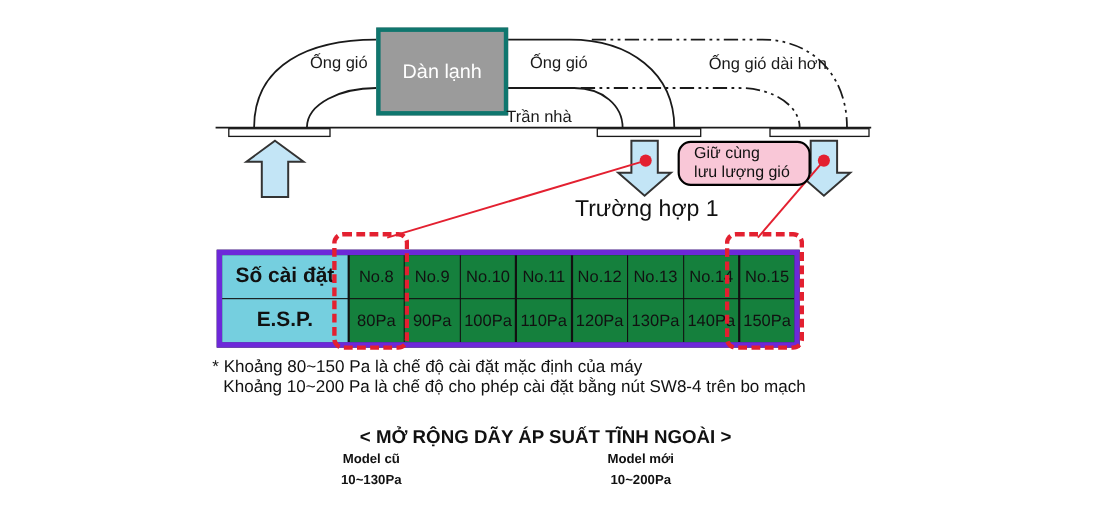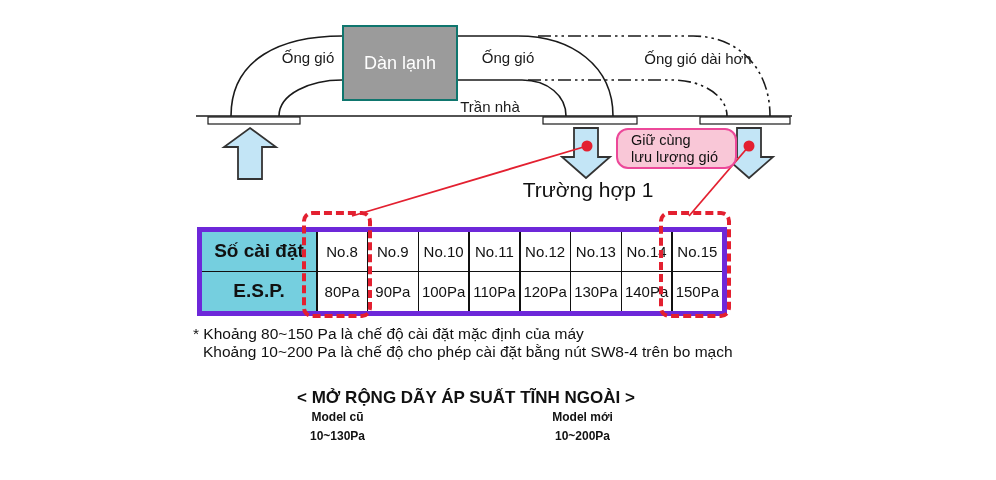--- a/index.html
+++ b/index.html
@@ -5,38 +5,38 @@
   html,body{margin:0;padding:0;background:#fff;}
   #canvas{
     position:relative;width:996px;height:480px;background:#ffffff;
     font-family:"Liberation Sans", sans-serif;color:#111;overflow:hidden;
   }
   #diagram-svg{position:absolute;left:0;top:0;width:996px;height:480px;}
   .abs{position:absolute;}
   .lbl{font-size:15px;color:#1a1a1a;text-align:center;white-space:nowrap;}
   .unit-box{
     left:342px;top:25px;width:112px;height:72px;background:#9b9b9b;
-    border:2px solid #0f766e;display:flex;align-items:center;justify-content:center;
+    border:4px solid #0f766e;display:flex;align-items:center;justify-content:center;
     color:#fff;font-size:18px;
   }
   .pink-note{
     left:616px;top:128px;width:104px;height:35px;background:#f9c7d7;
-    border:2px solid #ec4899;border-radius:12px;padding:2px 0 0 13px;
+    border:2px solid #000000;border-radius:12px;padding:2px 0 0 13px;
     font-size:14.5px;line-height:16.5px;color:#111;
   }
   .case-label{font-size:21px;color:#111;text-align:center;white-space:nowrap;}
   
   .esp-table{
     left:197px;top:227px;width:520px;border:5px solid #6d28d9;background:#111;
     display:grid;grid-template-columns:114px repeat(8,1fr);grid-auto-rows:38.5px;
     gap:1.5px;
   }
   .esp-table .cell{
     display:flex;align-items:center;justify-content:center;
-    background:#ffffff;font-size:15px;white-space:nowrap;
+    background:#15803d;font-size:15px;white-space:nowrap;
   }
   .esp-table .hcell{background:#75cfdf;font-weight:bold;font-size:19px;}
   .dash-box{
     border:4.5px dashed #e32030;border-radius:10px;background:transparent;
   }
   .note-line{font-size:15.5px;color:#111;white-space:nowrap;}
   .footer-title{font-size:17px;font-weight:bold;text-align:center;white-space:nowrap;}
   .footer-item{font-size:12px;font-weight:bold;text-align:center;white-space:nowrap;}
 </style>
 </head>
@@ -105,19 +105,19 @@
     <div class="cell">140Pa</div>
     <div class="cell">150Pa</div>
   </div>
 
   <div class="abs dash-box" style="left:302px;top:211px;width:62px;height:99px;"></div>
   <div class="abs dash-box" style="left:659px;top:211px;width:64px;height:99px;"></div>
 
   <div class="abs note-line" style="left:193px;top:325px;">* Khoảng 80~150 Pa là chế độ cài đặt mặc định của máy</div>
   <div class="abs note-line" style="left:203px;top:343px;">Khoảng 10~200 Pa là chế độ cho phép cài đặt bằng nút SW8-4 trên bo mạch</div>
 
-  <div class="abs footer-title" style="left:266px;top:388px;width:400px;">&lt; MỞ RỘNG DÃY ÁP SUẤT TĨNH NGOÀI &gt;</div>
+  <div class="abs footer-title" style="left:296px;top:388px;width:400px;">&lt; MỞ RỘNG DÃY ÁP SUẤT TĨNH NGOÀI &gt;</div>
   <div class="abs footer-item" style="left:280px;top:410px;width:115px;">Model cũ</div>
   <div class="abs footer-item" style="left:280px;top:429px;width:115px;">10~130Pa</div>
   <div class="abs footer-item" style="left:525px;top:410px;width:115px;">Model mới</div>
   <div class="abs footer-item" style="left:525px;top:429px;width:115px;">10~200Pa</div>
 
 </div>
 
 </body></html>

